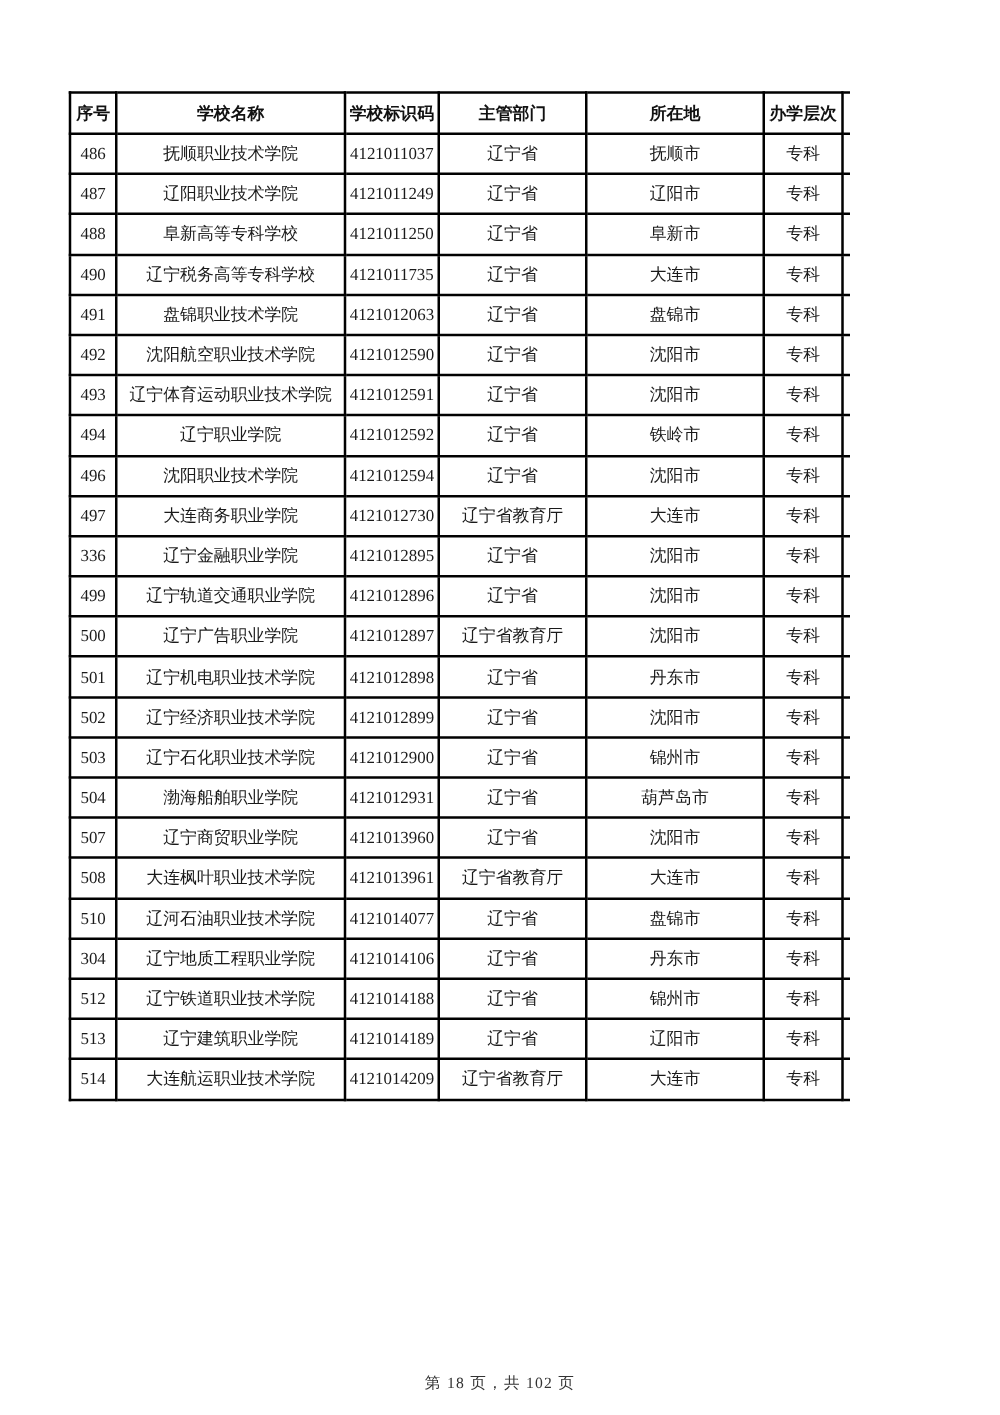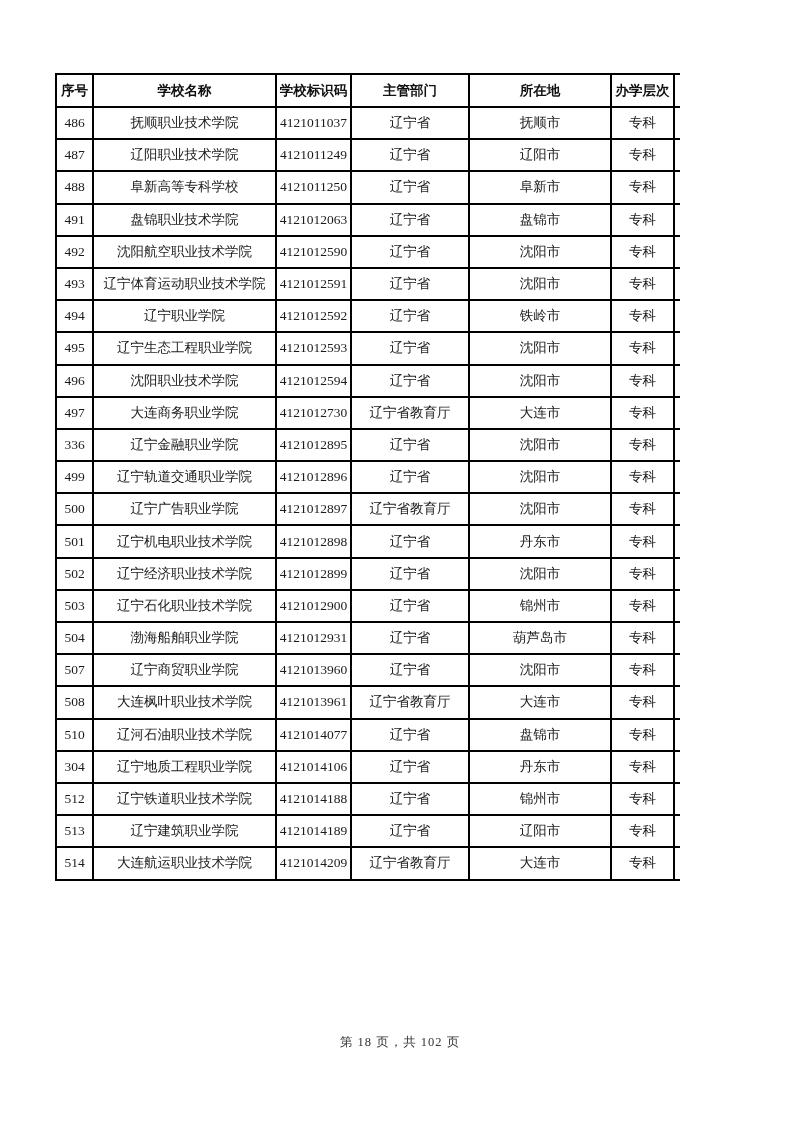--- a/index.html
+++ b/index.html
@@ -39,21 +39,21 @@
     color: #111111;
   }
   .school-table td {
     height: 30.2px;
     font-size: 13.5px;
     font-weight: normal;
   }
   .page-footer {
     position: absolute;
     left: 0;
-    top: 1034px;
+    top: 1098px;
     width: 800px;
     text-align: center;
     font-size: 12.5px;
     letter-spacing: 1px;
     color: #333333;
   }
 </style>
 </head>
 <body>
 
@@ -101,20 +101,29 @@
         <tr>
           <td>488</td>
           <td>阜新高等专科学校</td>
           <td>4121011250</td>
           <td>辽宁省</td>
           <td>阜新市</td>
           <td>专科</td>
           <td></td>
         </tr>
         <tr>
+          <td>490</td>
+          <td>辽宁税务高等专科学校</td>
+          <td>4121011735</td>
+          <td>辽宁省</td>
+          <td>大连市</td>
+          <td>专科</td>
+          <td></td>
+        </tr>
+        <tr>
           <td>491</td>
           <td>盘锦职业技术学院</td>
           <td>4121012063</td>
           <td>辽宁省</td>
           <td>盘锦市</td>
           <td>专科</td>
           <td></td>
         </tr>
         <tr>
           <td>492</td>
@@ -133,29 +142,20 @@
           <td>沈阳市</td>
           <td>专科</td>
           <td></td>
         </tr>
         <tr>
           <td>494</td>
           <td>辽宁职业学院</td>
           <td>4121012592</td>
           <td>辽宁省</td>
           <td>铁岭市</td>
-          <td>专科</td>
-          <td></td>
-        </tr>
-        <tr>
-          <td>495</td>
-          <td>辽宁生态工程职业学院</td>
-          <td>4121012593</td>
-          <td>辽宁省</td>
-          <td>沈阳市</td>
           <td>专科</td>
           <td></td>
         </tr>
         <tr>
           <td>496</td>
           <td>沈阳职业技术学院</td>
           <td>4121012594</td>
           <td>辽宁省</td>
           <td>沈阳市</td>
           <td>专科</td>

